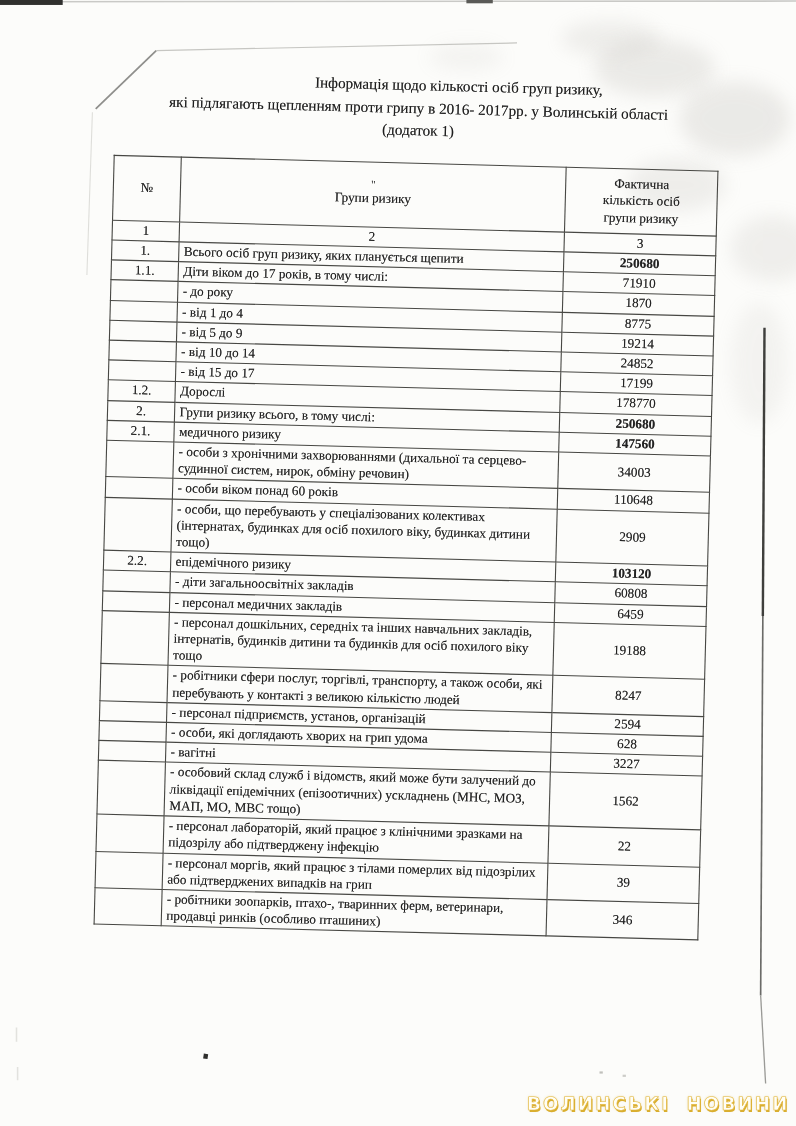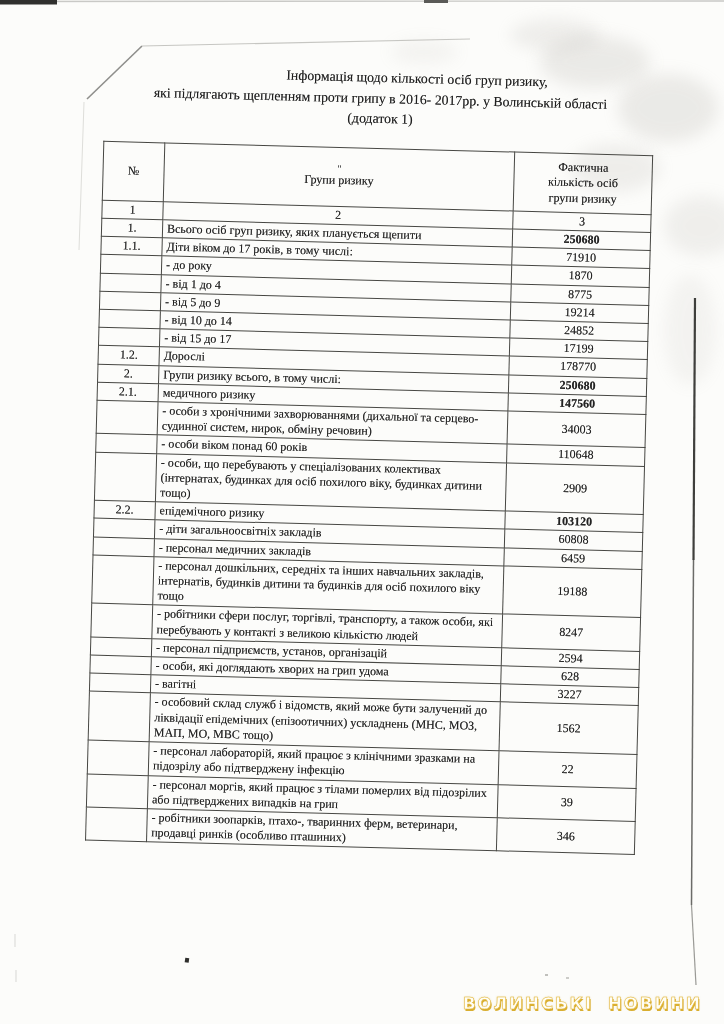--- a/index.html
+++ b/index.html
@@ -38,21 +38,21 @@
   th.h-group{width:356px;height:56px;}
   th.h-count{width:132px;}
   .h-count-inner{display:inline-block;width:74px;}
   .stray-mark{display:block;font-size:10px;line-height:8px;height:8px;color:#3c3c3c;}
   .idx-row td{text-align:center;height:15px;line-height:14px;}
   td.num{text-align:center;}
   td.label{}
   td.value{text-align:center;vertical-align:middle;}
   td.value.bold{font-weight:bold;}
   .watermark{
-    position:absolute;left:463px;top:994px;z-index:3;
+    position:absolute;left:479px;top:994px;z-index:3;
     font-family:"DejaVu Sans","Liberation Sans",sans-serif;
     font-weight:bold;font-size:16.5px;letter-spacing:2px;word-spacing:7px;
     color:#fffef6;
     -webkit-text-stroke:.55px #e2b63c;
     text-shadow:1px 1.5px 0 #d9ae2f,0 0 2px rgba(214,170,40,.55);
     white-space:nowrap;
   }
 </style>
 </head>
 <body>

